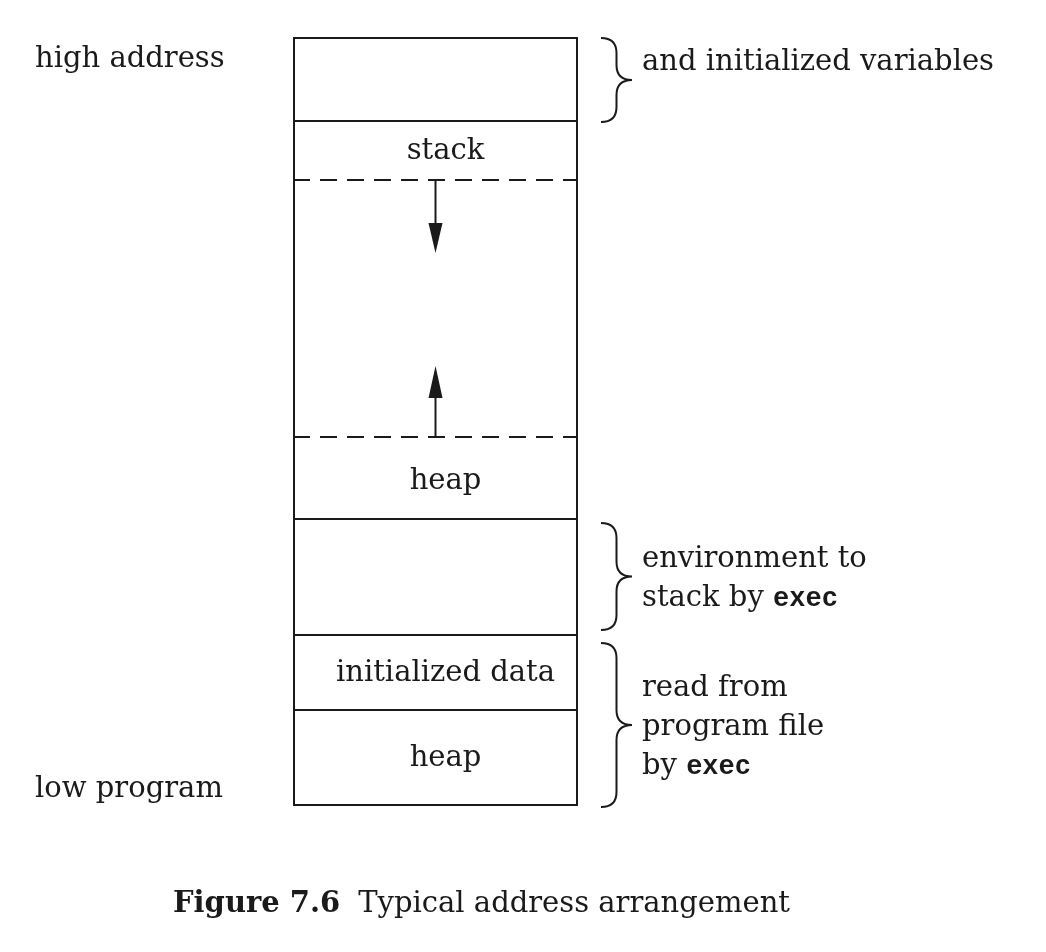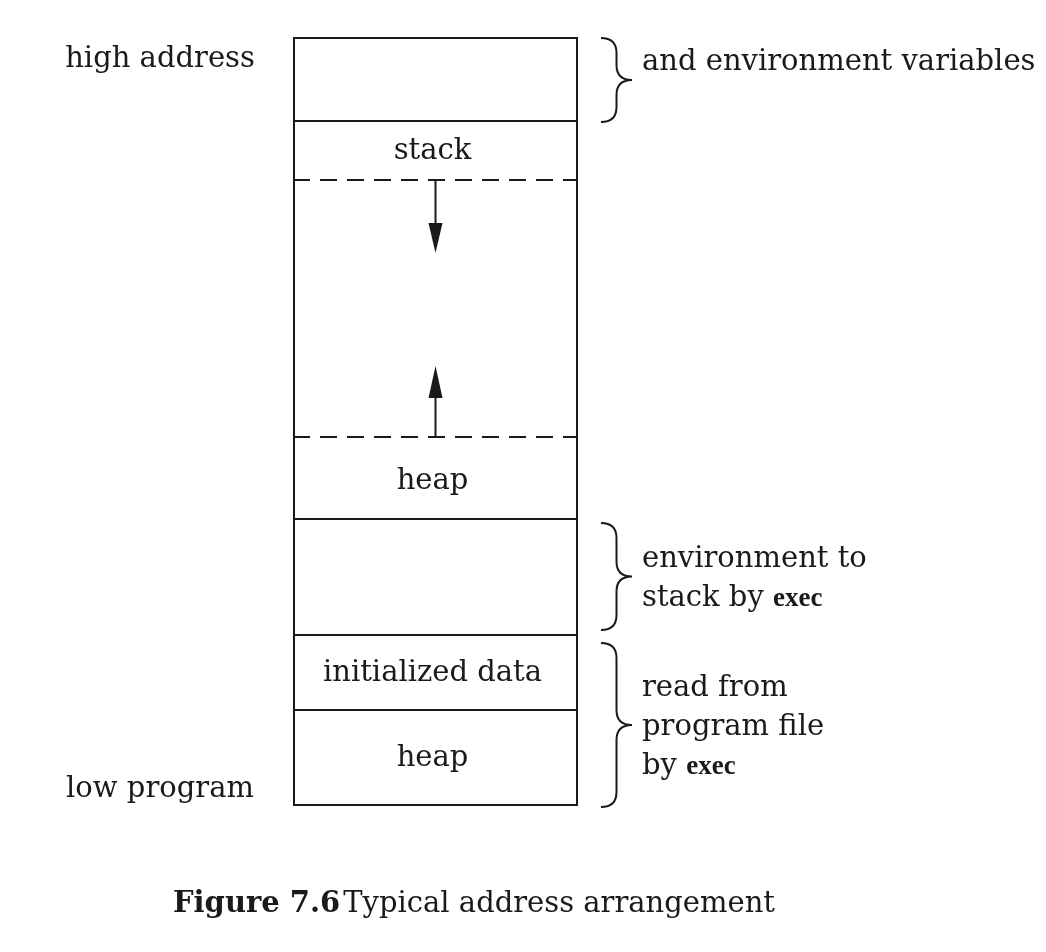--- a/index.html
+++ b/index.html
@@ -18,21 +18,21 @@
     height: 952px;
     background: var(--bg);
     overflow: hidden;
   }
   .abs { position: absolute; }
 
   
   .addr-label {
     left: 35px;
     width: 250px;
-    text-align: center;
+    text-align: left;
     font-size: 29px;
     line-height: 36px;
     white-space: nowrap;
   }
 
   
   .memory-box {
     left: 293px;
     top: 37px;
     width: 285px;
@@ -47,36 +47,36 @@
     background: var(--ink);
   }
   .sep.dashed {
     background: repeating-linear-gradient(90deg,
       var(--ink) 0px, var(--ink) 17px,
       transparent 17px, transparent 27px);
   }
 
   
   .seg-label {
-    left: 290px;
+    left: 303px;
     width: 285px;
     text-align: center;
     font-size: 29px;
     line-height: 39px;
   }
 
   
   .annot {
     left: 642px;
     font-size: 29px;
     line-height: 39px;
     white-space: nowrap;
   }
   .code {
-    font-family: Liberation Serif, serif;
+    font-family: Liberation Mono, monospace;
     font-weight: bold;
     font-size: 27px;
   }
 
   
   .overlay {
     left: 0; top: 0;
     width: 1046px; height: 952px;
     pointer-events: none;
   }
@@ -93,21 +93,21 @@
     left: 173px;
     top: 883px;
     width: 600px;
     text-align: center;
     font-size: 29px;
     line-height: 39px;
     white-space: nowrap;
   }
   .caption .fig-num {
     font-weight: bold;
-    margin-right: 3px;
+    margin-right: 18px;
   }
 </style>
 </head>
 <body>
 
 <div class="page">
 
   <div class="abs addr-label" style="top:39px">high address</div>
   <div class="abs addr-label" style="top:769px">low program</div>
 
@@ -119,21 +119,21 @@
   <div class="abs sep" style="top:518px"></div>
   <div class="abs sep" style="top:634px"></div>
   <div class="abs sep" style="top:709px"></div>
 
   <div class="abs seg-label" style="top:130px">stack</div>
   <div class="abs seg-label" style="top:460px">heap</div>
   <div class="abs seg-label" style="top:652px">initialized data</div>
   <div class="abs seg-label" style="top:737px">heap</div>
 
   <div class="abs annot" style="top:41px">
-    <div>and environment variables</div>
+    <div>and initialized variables</div>
   </div>
 
   <div class="abs annot" style="top:538px">
     <div>environment to</div>
     <div><span>stack by </span><span class="code">exec</span></div>
   </div>
 
   <div class="abs annot" style="top:667px">
     <div>read from</div>
     <div>program file</div>

